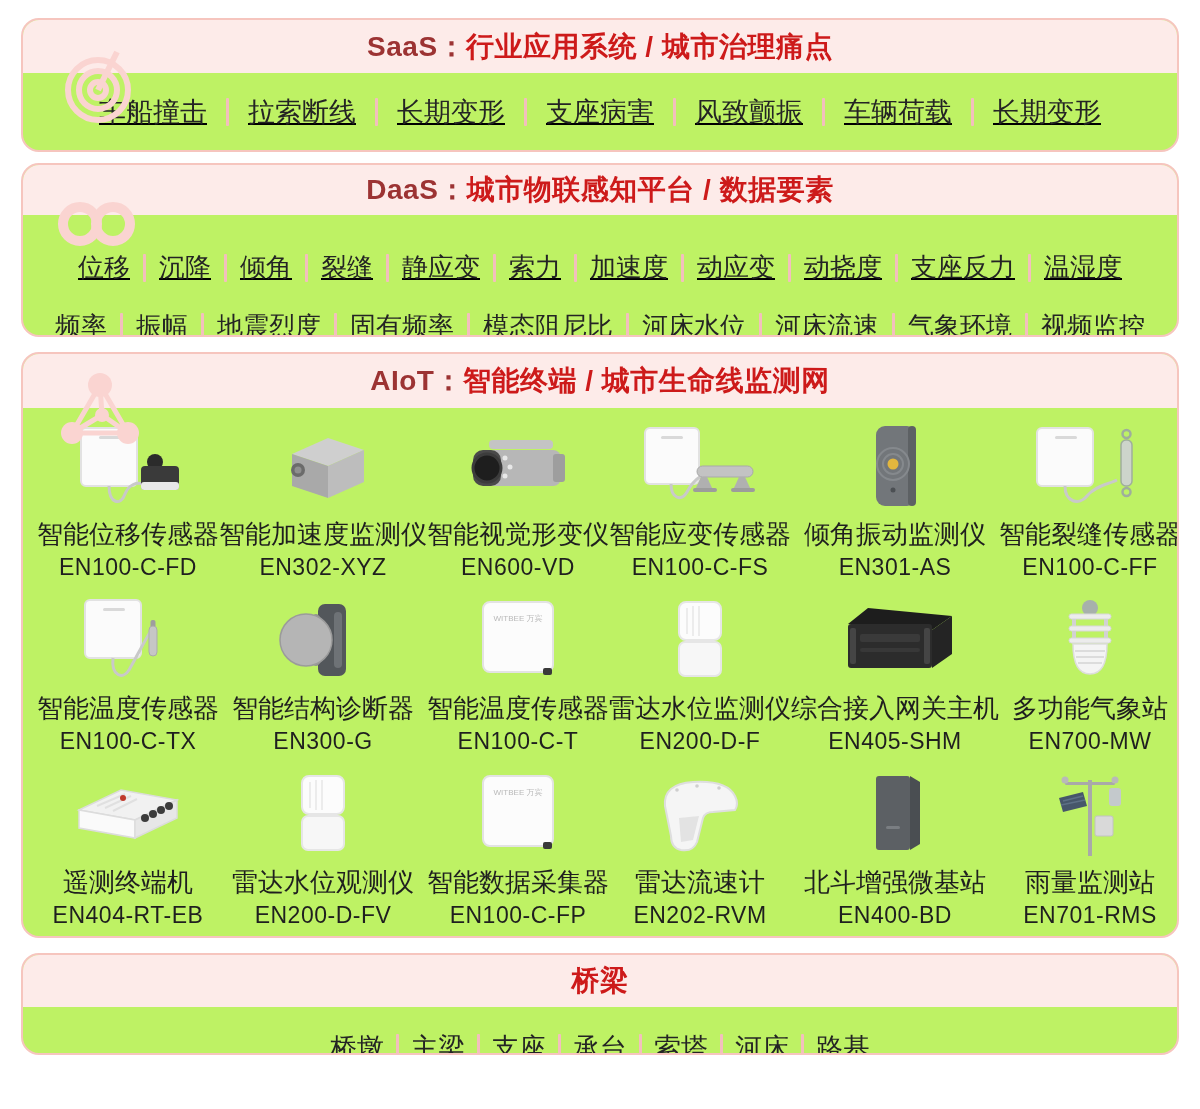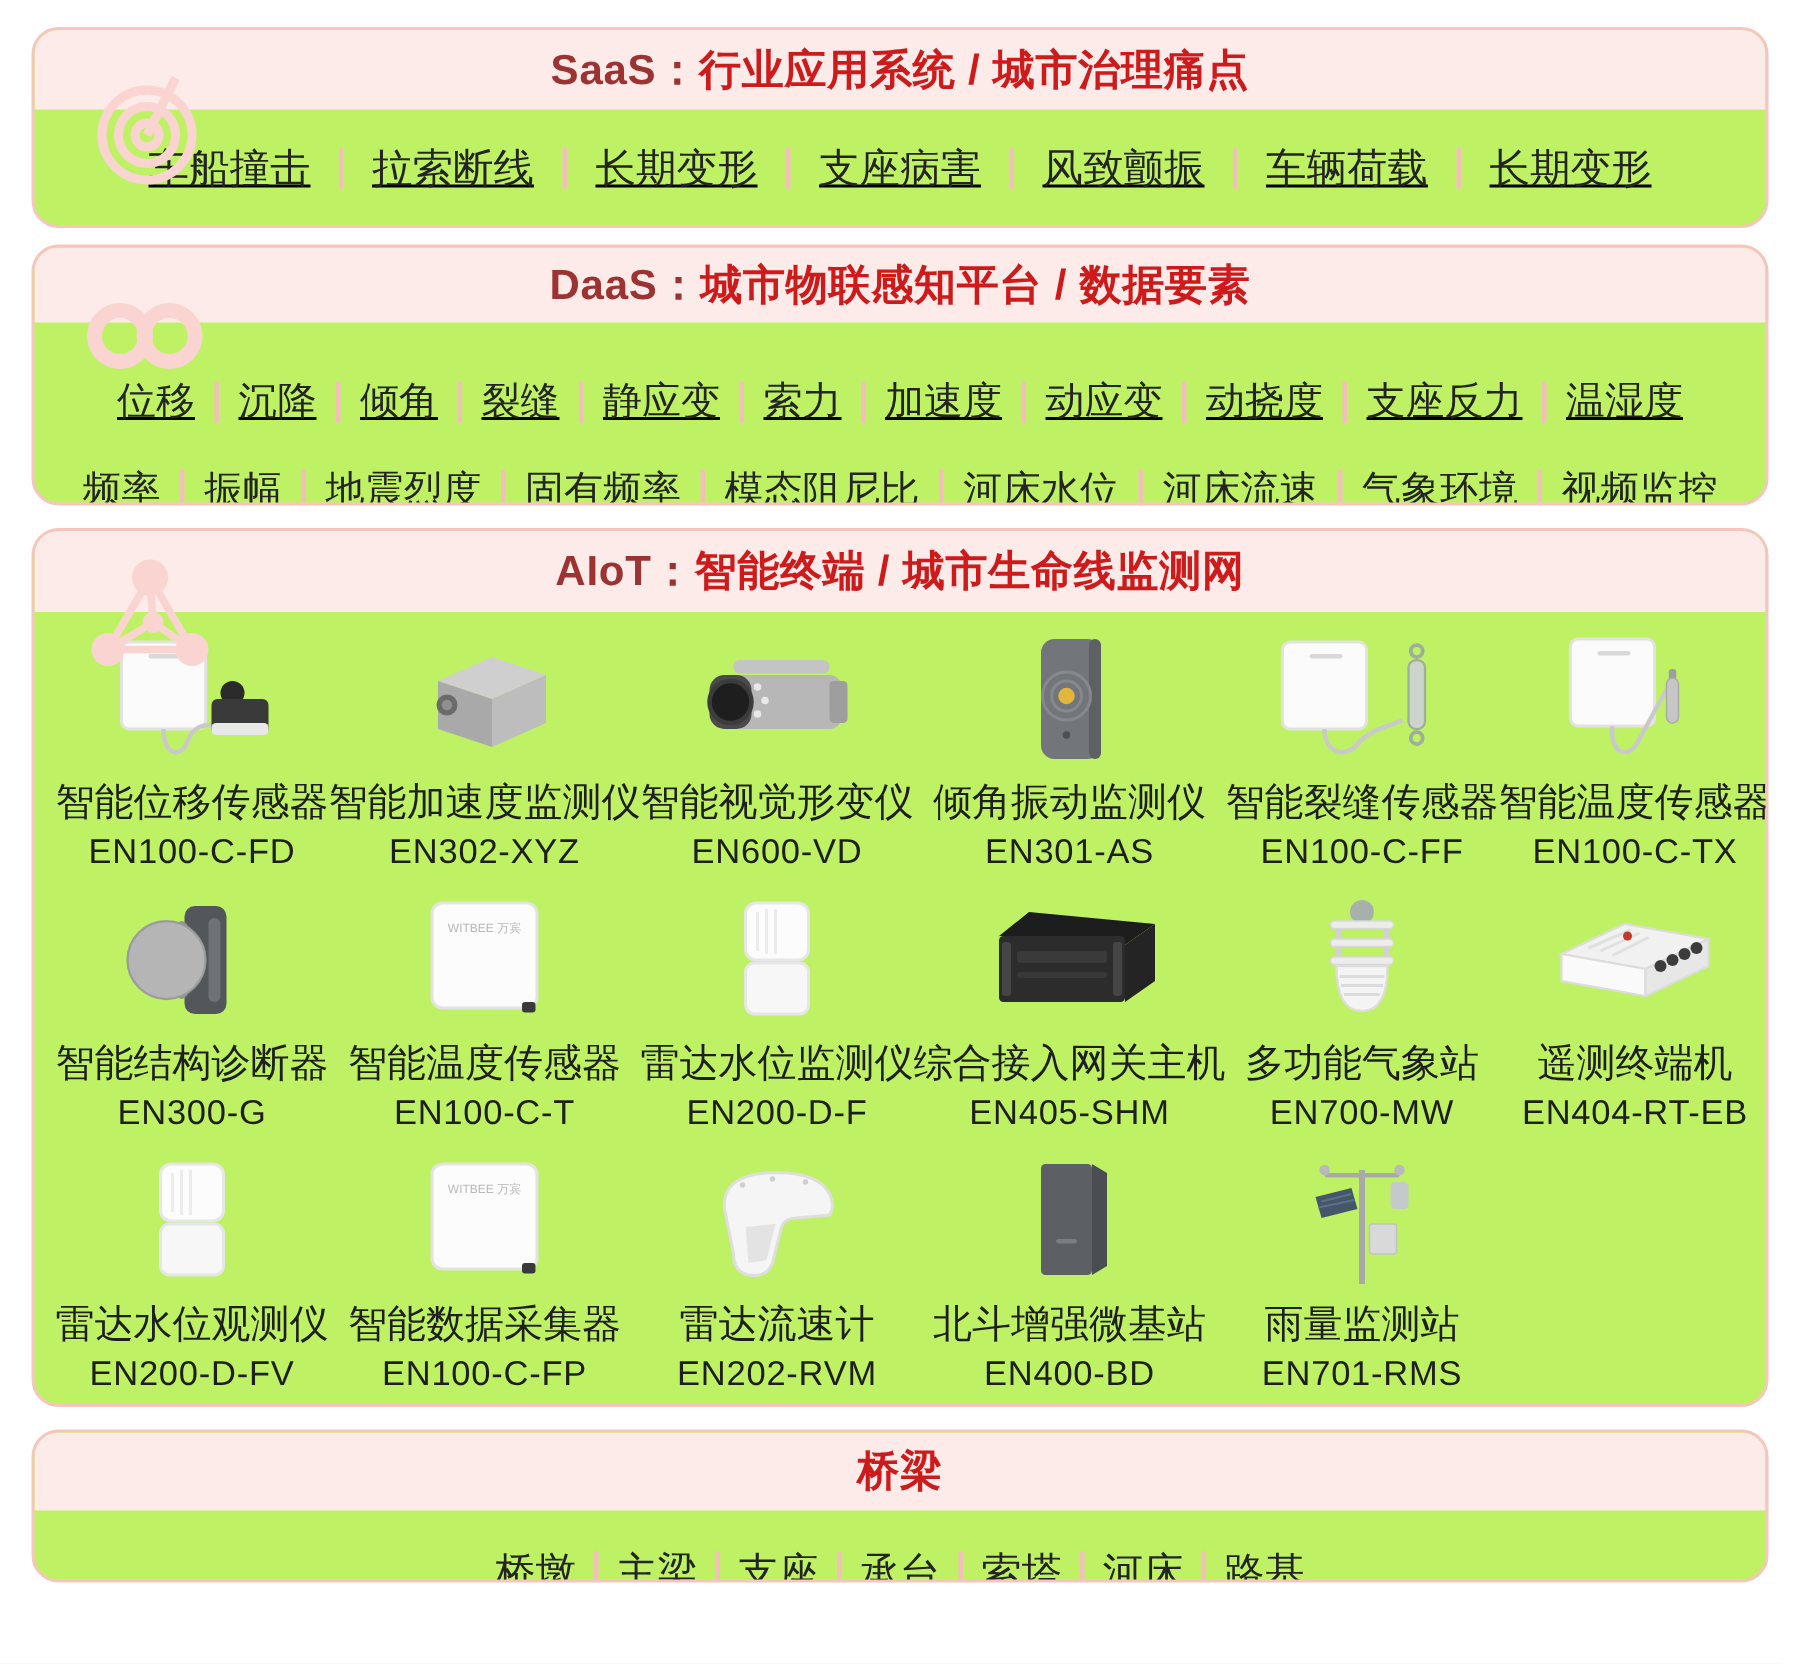--- a/index.html
+++ b/index.html
@@ -193,20 +193,36 @@
               <rect x="20" y="26" width="28" height="36" rx="10" fill="#4a4a4a"></rect>
               <circle cx="34" cy="44" r="14" fill="#1e1e1e" stroke="#3c3c3c" stroke-width="3"></circle>
               <circle cx="52" cy="34" r="2.5" fill="#e8e8e8"></circle>
               <circle cx="52" cy="52" r="2.5" fill="#e8e8e8"></circle>
               <circle cx="57" cy="43" r="2.5" fill="#e8e8e8"></circle>
               <rect x="100" y="30" width="12" height="28" rx="3" fill="#9e9e9e"></rect>
             </svg>
           </div>
           <div class="product-name">智能视觉形变仪</div>
           <div class="product-model">EN600-VD</div>
+        </div>
+        <div class="product">
+          <div class="product-image">
+            <svg viewBox="0 0 130 92">
+              <rect x="10" y="4" width="54" height="56" rx="5" fill="#fbfbfb" stroke="#e2e2e2" stroke-width="2"></rect>
+              <rect x="26" y="12" width="22" height="3" rx="1.5" fill="#d9d9d9"></rect>
+              <path d="M36,60 C36,74 46,78 52,68 C56,60 60,56 66,52" fill="none" stroke="#c9c9c9" stroke-width="3"></path>
+              <rect x="62" y="42" width="56" height="11" rx="5.5" fill="#c3c3c3" stroke="#a9a9a9" stroke-width="1"></rect>
+              <path d="M66,53 L60,66 L78,66 L72,53 Z" fill="#b0b0b0"></path>
+              <path d="M104,53 L98,66 L116,66 L110,53 Z" fill="#b0b0b0"></path>
+              <rect x="58" y="64" width="24" height="4" rx="2" fill="#9c9c9c"></rect>
+              <rect x="96" y="64" width="24" height="4" rx="2" fill="#9c9c9c"></rect>
+            </svg>
+          </div>
+          <div class="product-name">智能应变传感器</div>
+          <div class="product-model">EN100-C-FS</div>
         </div>
         <div class="product">
           <div class="product-image">
             <svg viewBox="0 0 130 92">
               <rect x="46" y="2" width="40" height="80" rx="9" fill="#72767a"></rect>
               <rect x="78" y="2" width="8" height="80" rx="4" fill="#5d6164"></rect>
               <circle cx="63" cy="40" r="16" fill="none" stroke="#85898d" stroke-width="2"></circle>
               <circle cx="63" cy="40" r="10" fill="none" stroke="#85898d" stroke-width="2"></circle>
               <circle cx="63" cy="40" r="5.5" fill="#e2b63e"></circle>
               <circle cx="63" cy="66" r="2.5" fill="#4c5054"></circle>

